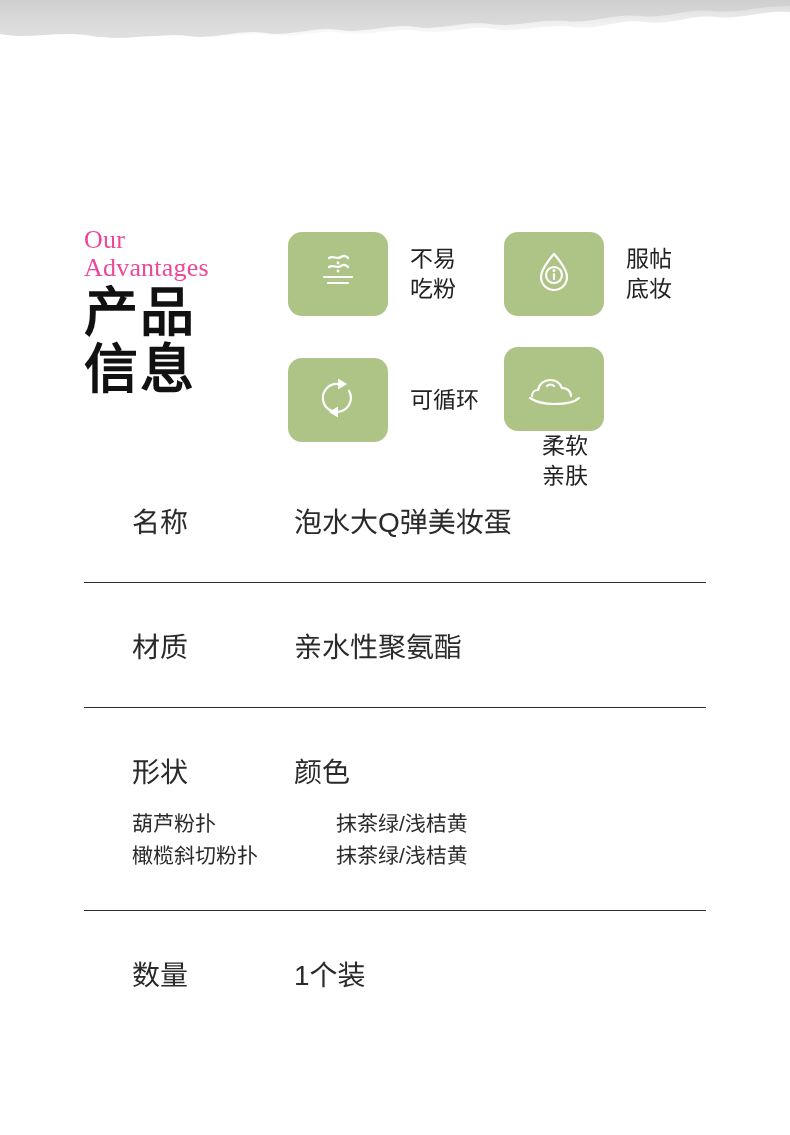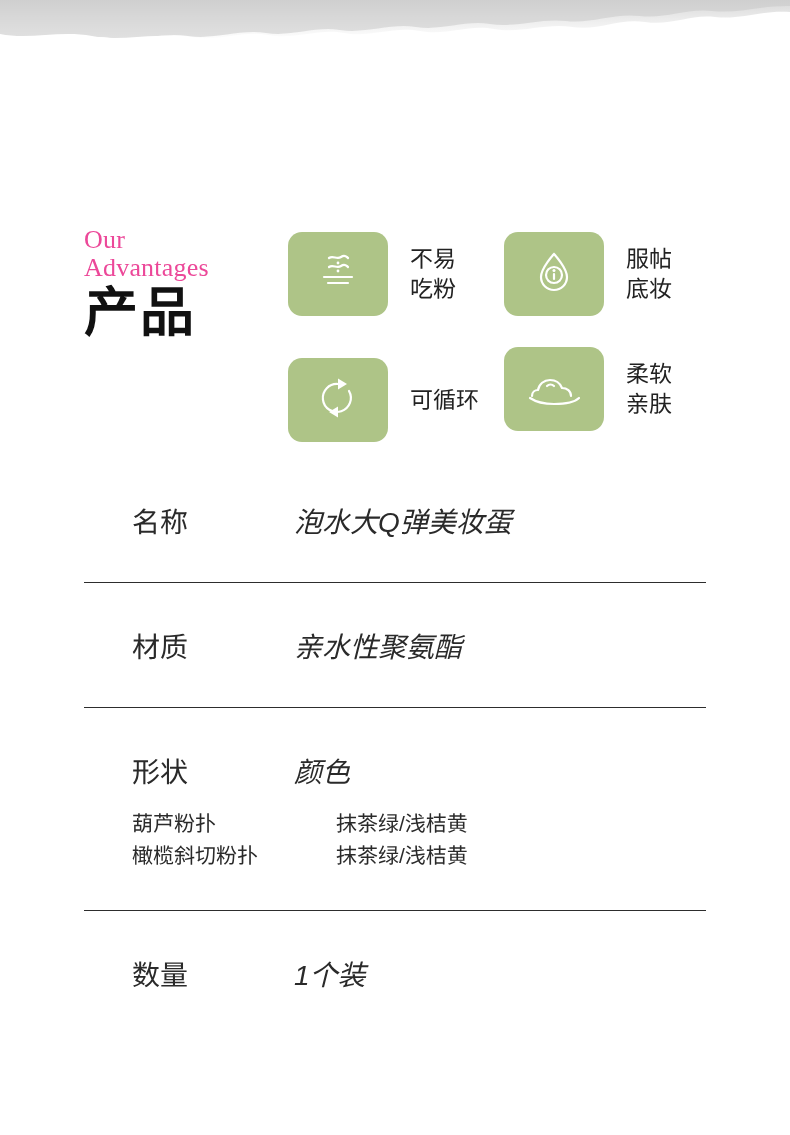--- a/index.html
+++ b/index.html
@@ -77,21 +77,21 @@
   .feat-label {
     margin-left: 22px;
     font-size: 23px;
     line-height: 30px;
     color: #222;
     white-space: pre-line;
   }
   .feat-1 { left: 288px; top: 20px; }
   .feat-2 { left: 504px; top: 20px; }
   .feat-3 { left: 288px; top: 146px; }
-  .feat-4 { left: 504px; top: 135px; }
+  .feat-4 { left: 504px; top: 135px; flex-direction: column; }
 
   
   .spec {
     position: absolute;
     top: 500px;
     left: 0;
     width: 790px;
   }
   .spec-row {
     position: relative;
@@ -104,21 +104,20 @@
     width: 210px;
     flex: 0 0 auto;
     font-size: 28px;
     color: #2a2a2a;
     padding-left: 48px;
     box-sizing: border-box;
   }
   .spec-val {
     font-size: 28px;
     color: #2a2a2a;
-    font-style: italic;
   }
   .divider {
     height: 1px;
     background: #2d2d2d;
     margin: 0 84px;
   }
   .row-pad { height: 42px; }
 
   .pairs {
     display: flex;
@@ -169,20 +168,21 @@
 
 <section class="advantages">
 
   <div class="title-col">
     <div class="our-adv">
       <div>Our</div>
       <div>Advantages</div>
     </div>
     <div class="cn-title">
       <div>产品</div>
+      <div>信息</div>
     </div>
   </div>
 
   <div class="feat feat-1">
     <div class="feat-tile">
       <span>
         <svg width="46" height="44" viewBox="0 0 46 44" fill="none" stroke="#ffffff" stroke-width="2.2" stroke-linecap="round">
           <path d="M14 8c4-3 8 2 12-1s7 1 7 1"></path>
           <path d="M14 17c4-3 8 2 12-1s7 1 7 1"></path>
           <line x1="9" y1="27" x2="37" y2="27"></line>

